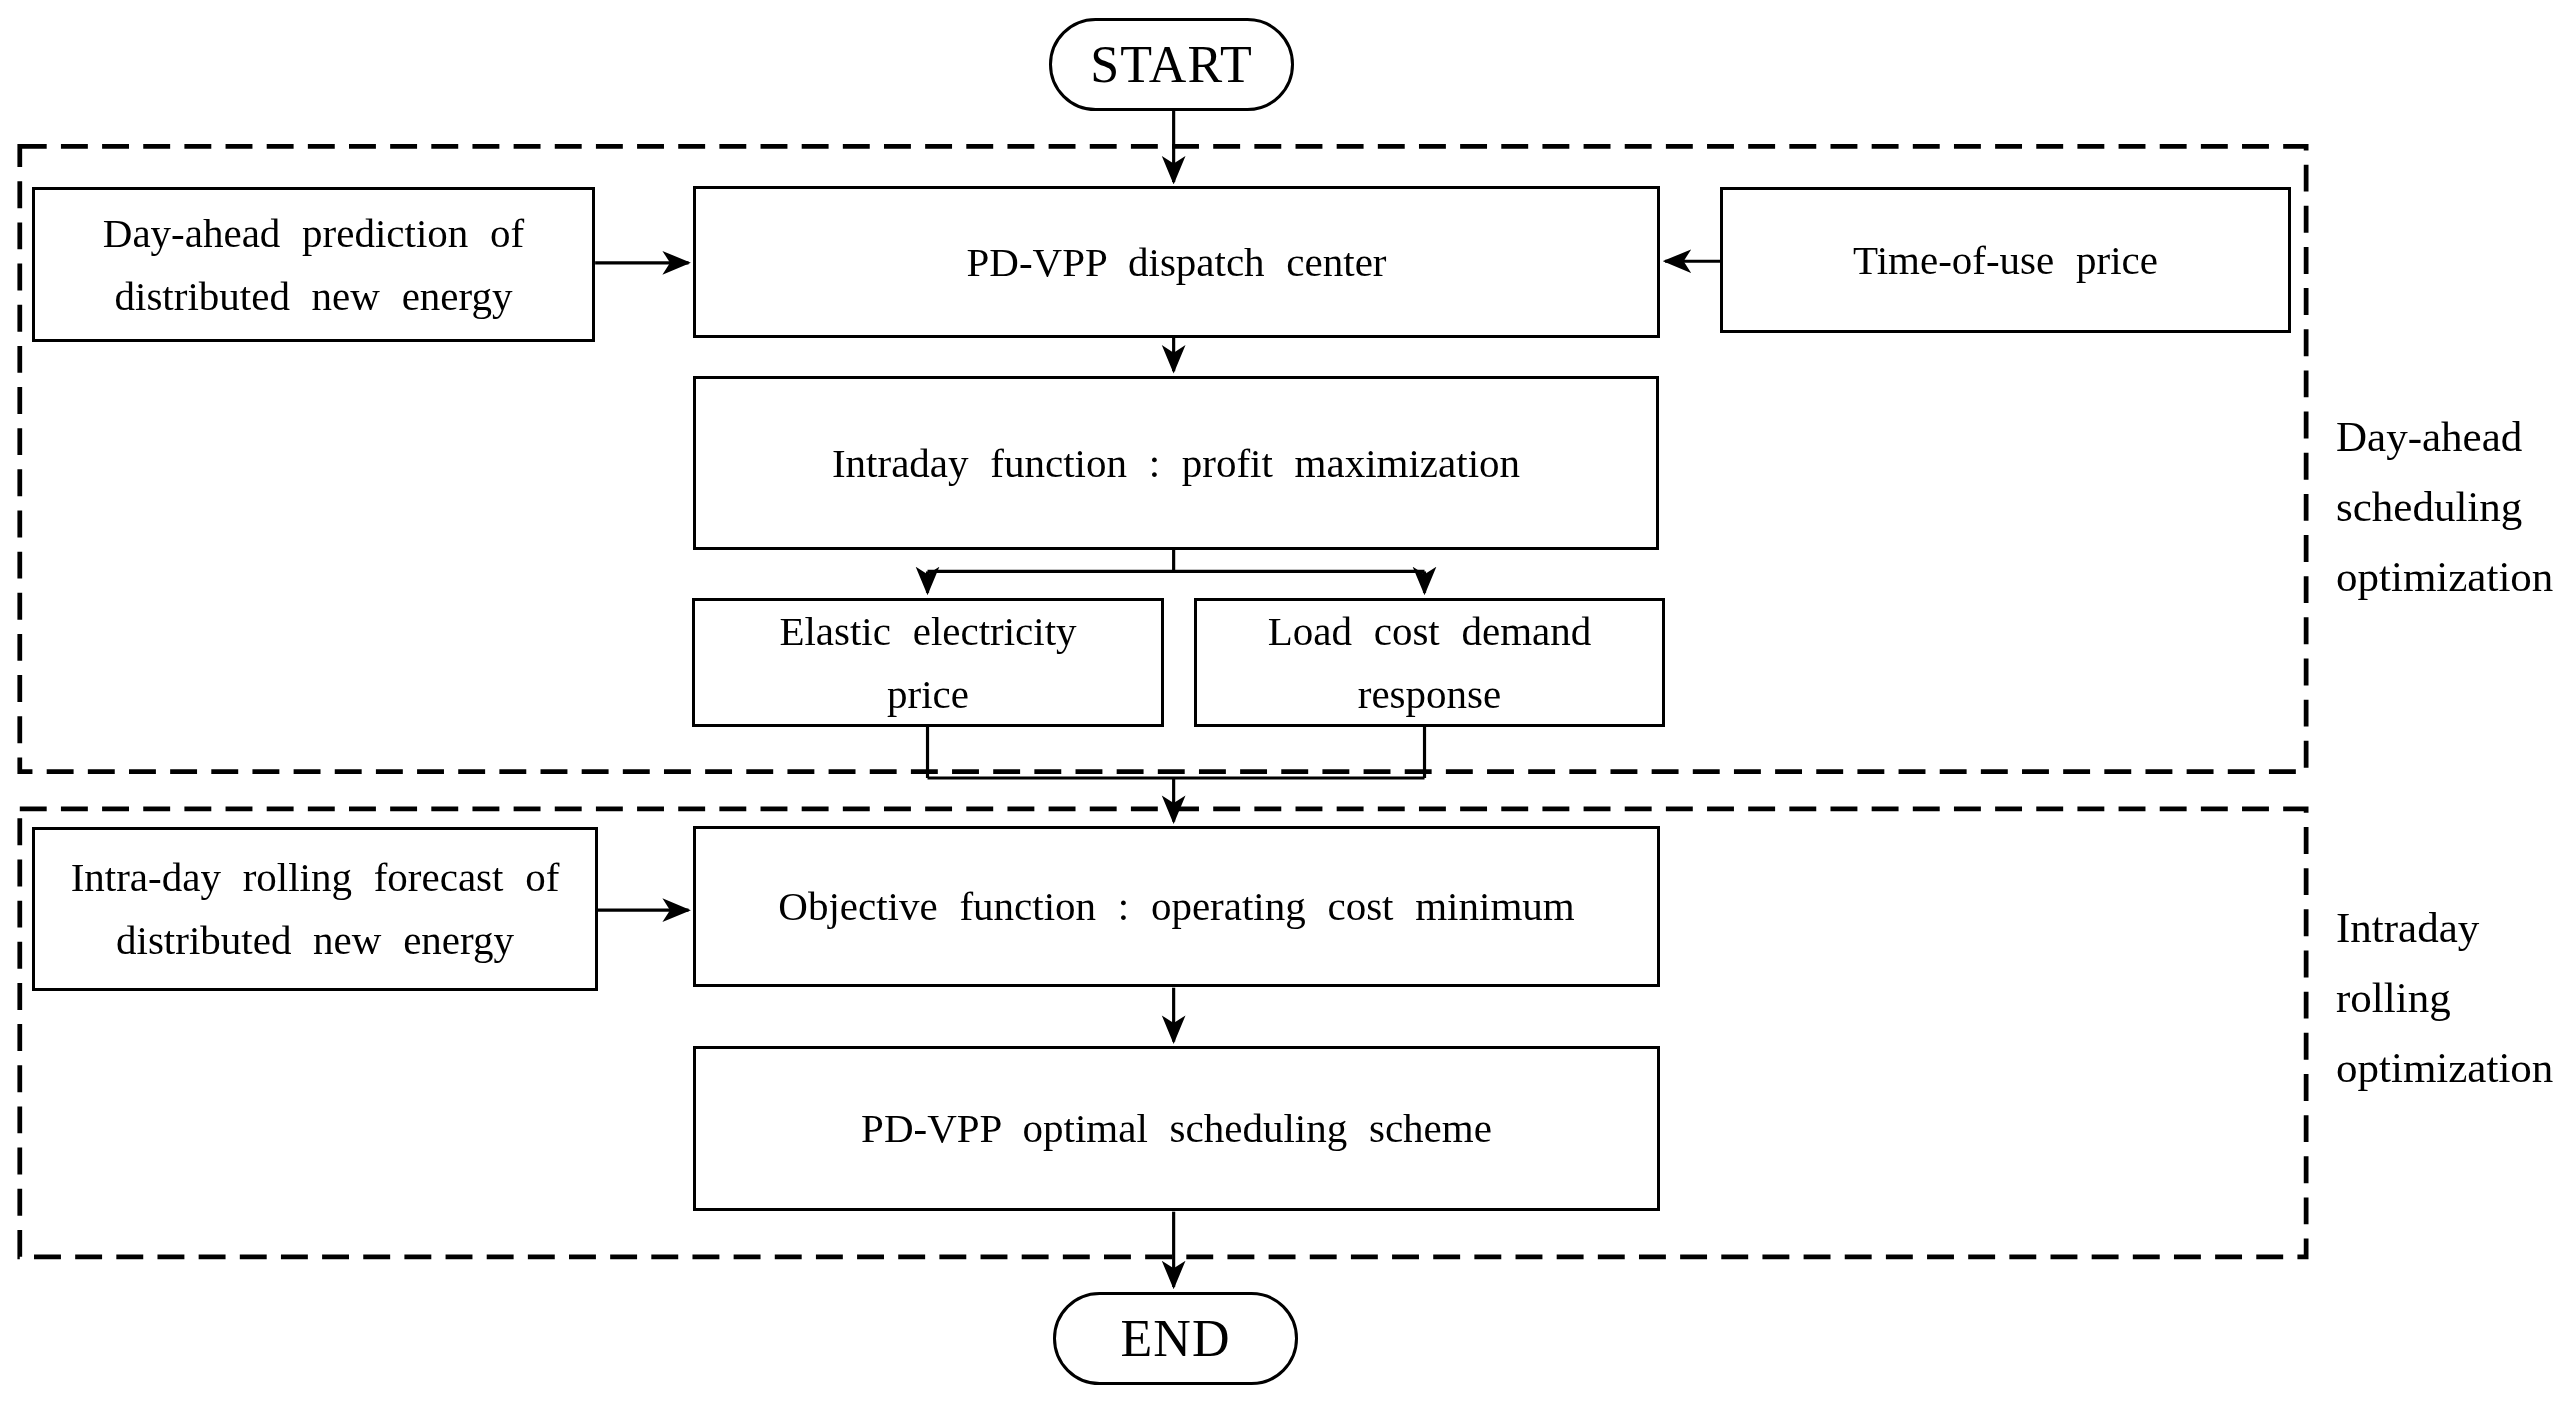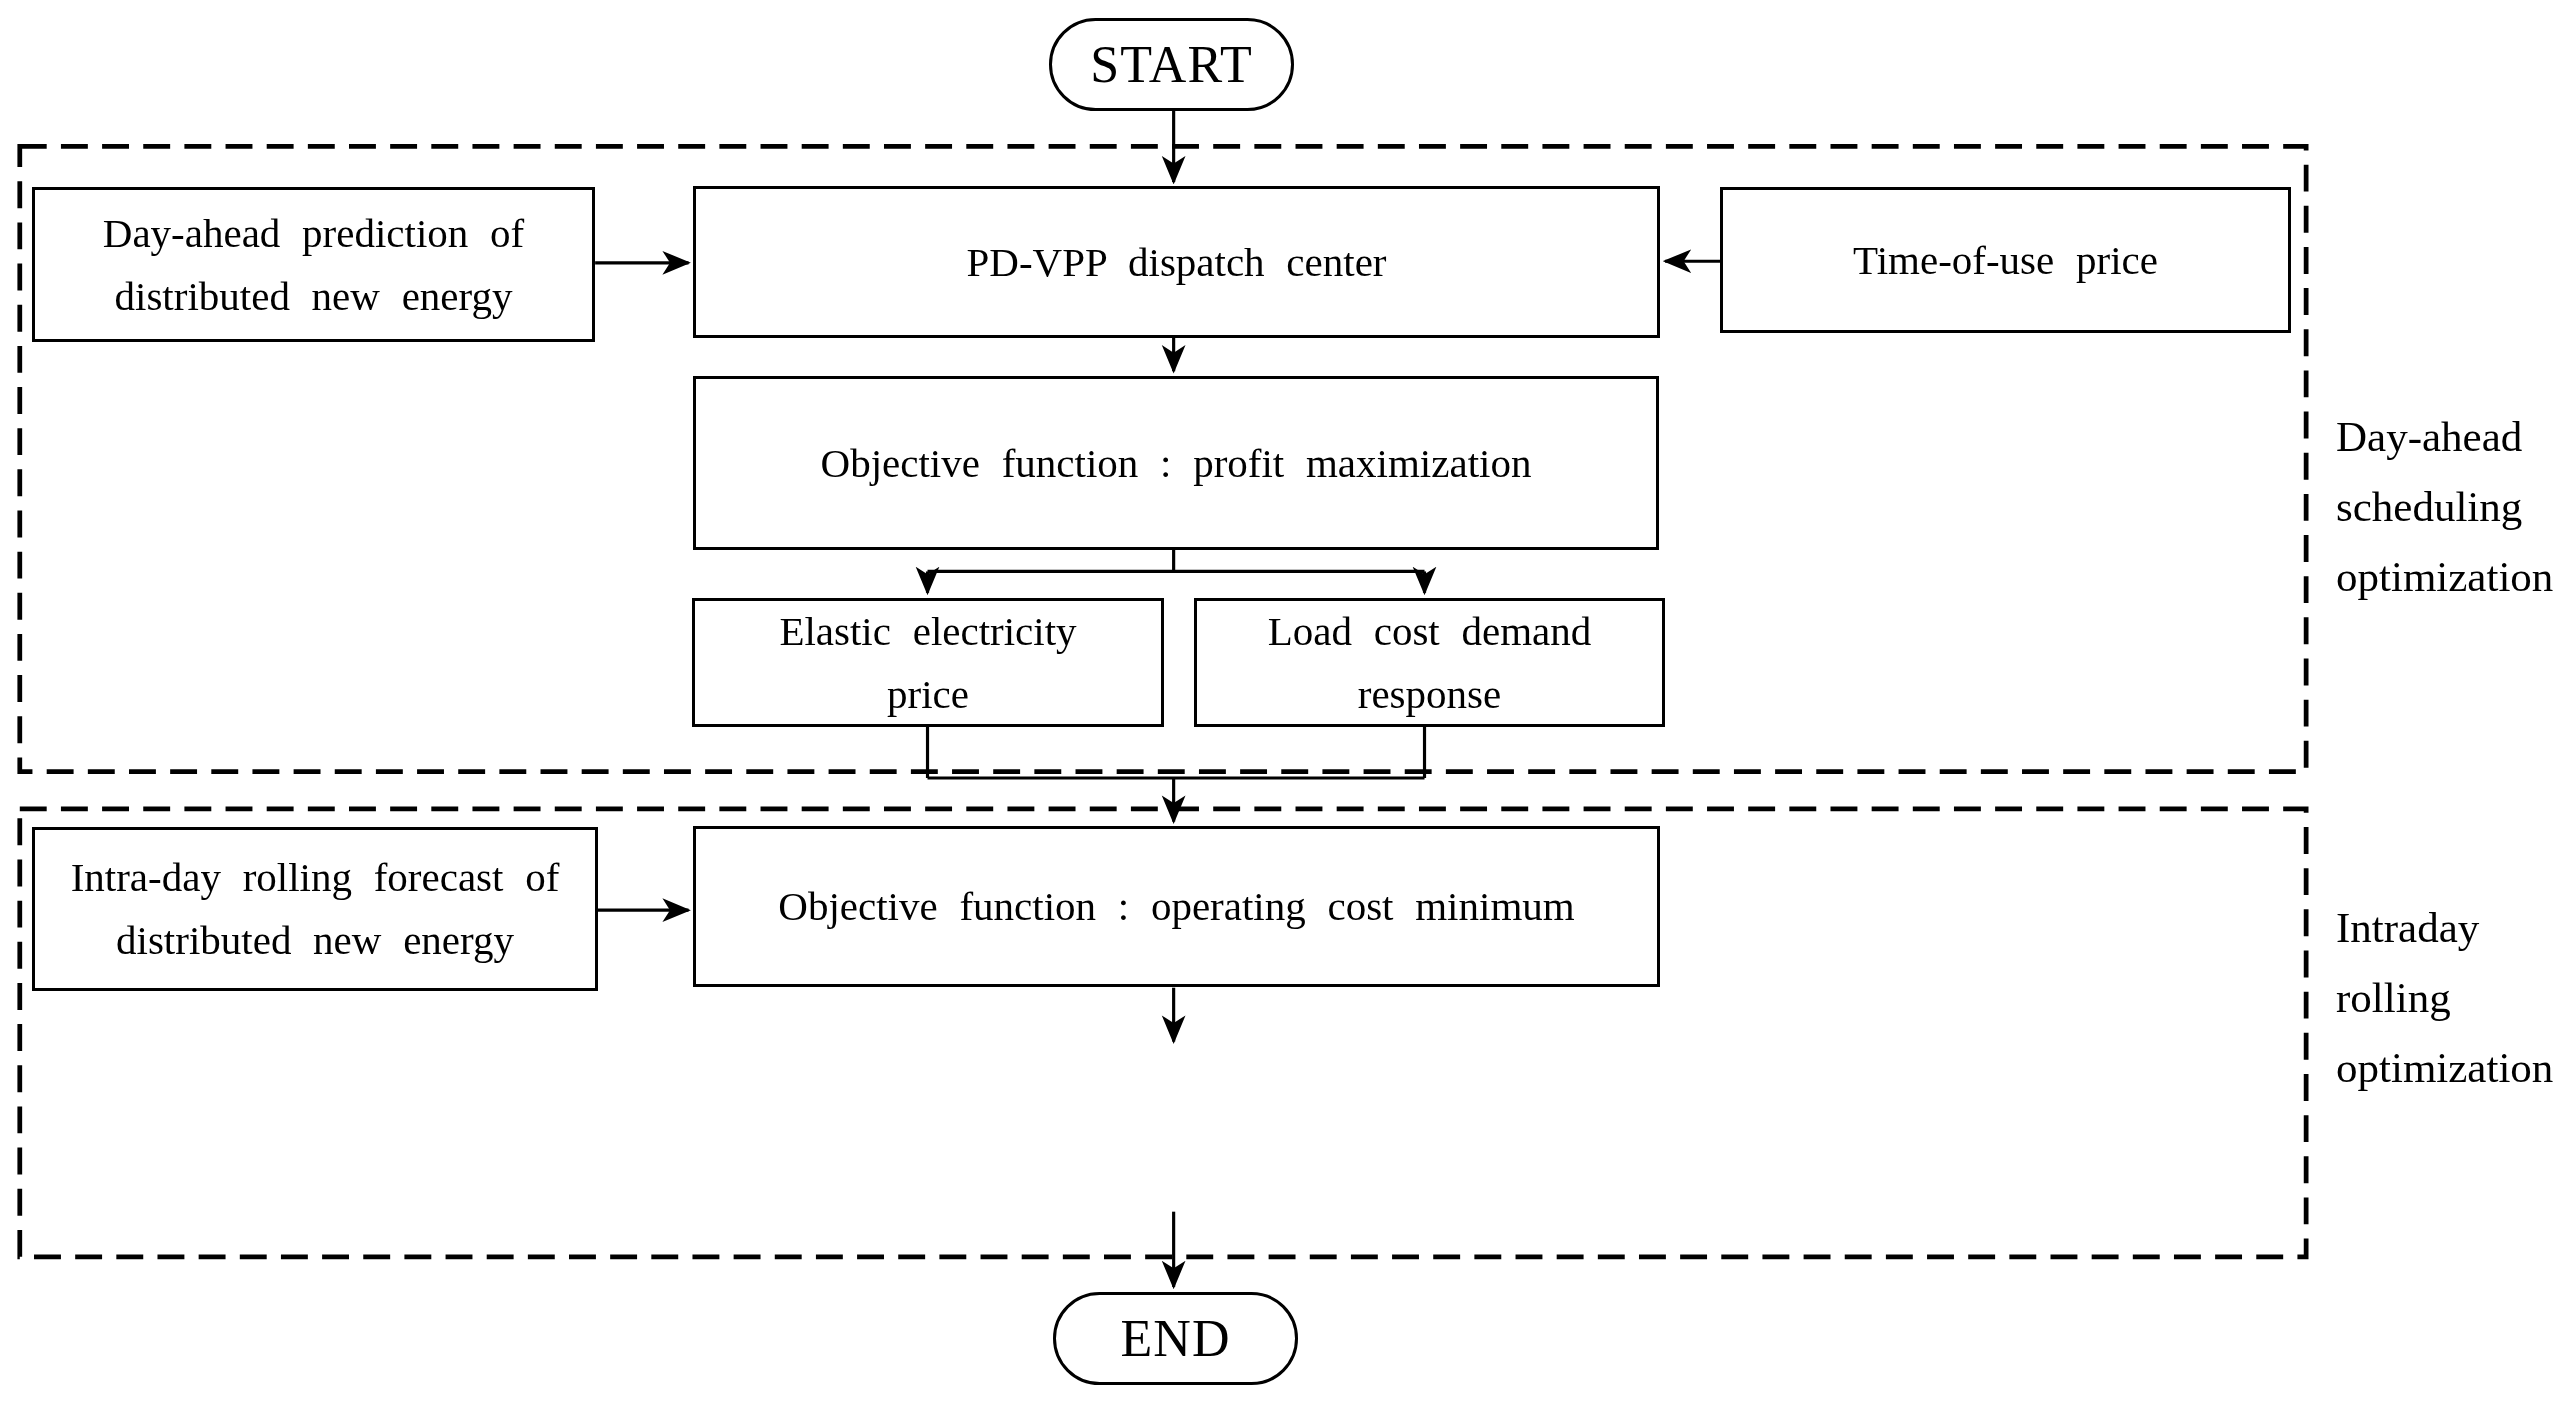--- a/index.html
+++ b/index.html
@@ -113,38 +113,41 @@
     <span>Day-ahead prediction of
 distributed new energy</span>
   </div>
   <div id="box-dispatch" class="box">
     <span>PD-VPP dispatch center</span>
   </div>
   <div id="box-tou" class="box">
     <span>Time-of-use price</span>
   </div>
   <div id="box-obj1" class="box">
-    <span>Objective function : profit maximization</span>
+    <span>Intraday function : profit maximization</span>
   </div>
   <div id="box-elastic" class="box">
     <span>Elastic electricity
 price</span>
   </div>
   <div id="box-load" class="box">
     <span>Load cost demand
 response</span>
   </div>
 
   <div id="box-forecast" class="box">
     <span>Intra-day rolling forecast of
 distributed new energy</span>
   </div>
   <div id="box-obj2" class="box">
     <span>Objective function : operating cost minimum</span>
   </div>
+  <div id="box-scheme" class="box">
+    <span>PD-VPP optimal scheduling scheme</span>
+  </div>
 
   <div id="label-dayahead" class="region-label">Day-ahead
 scheduling
 optimization</div>
   <div id="label-intraday" class="region-label">Intraday
 rolling
 optimization</div>
 
 </div>
 

